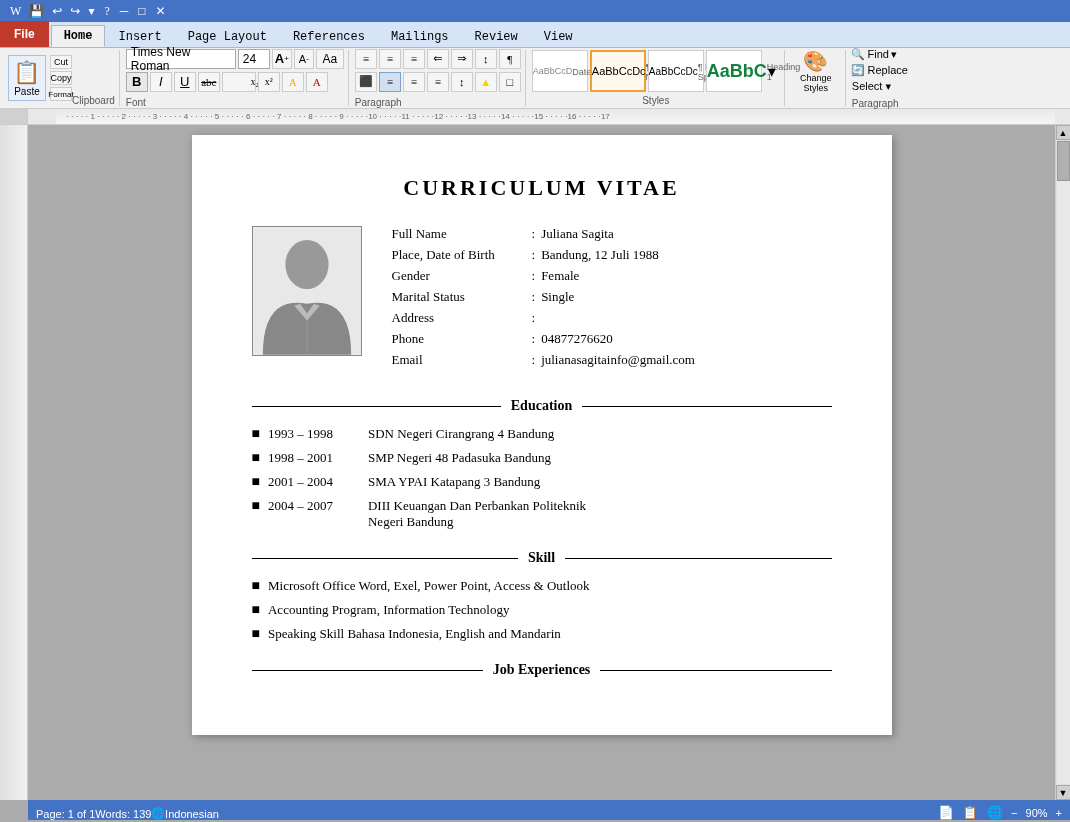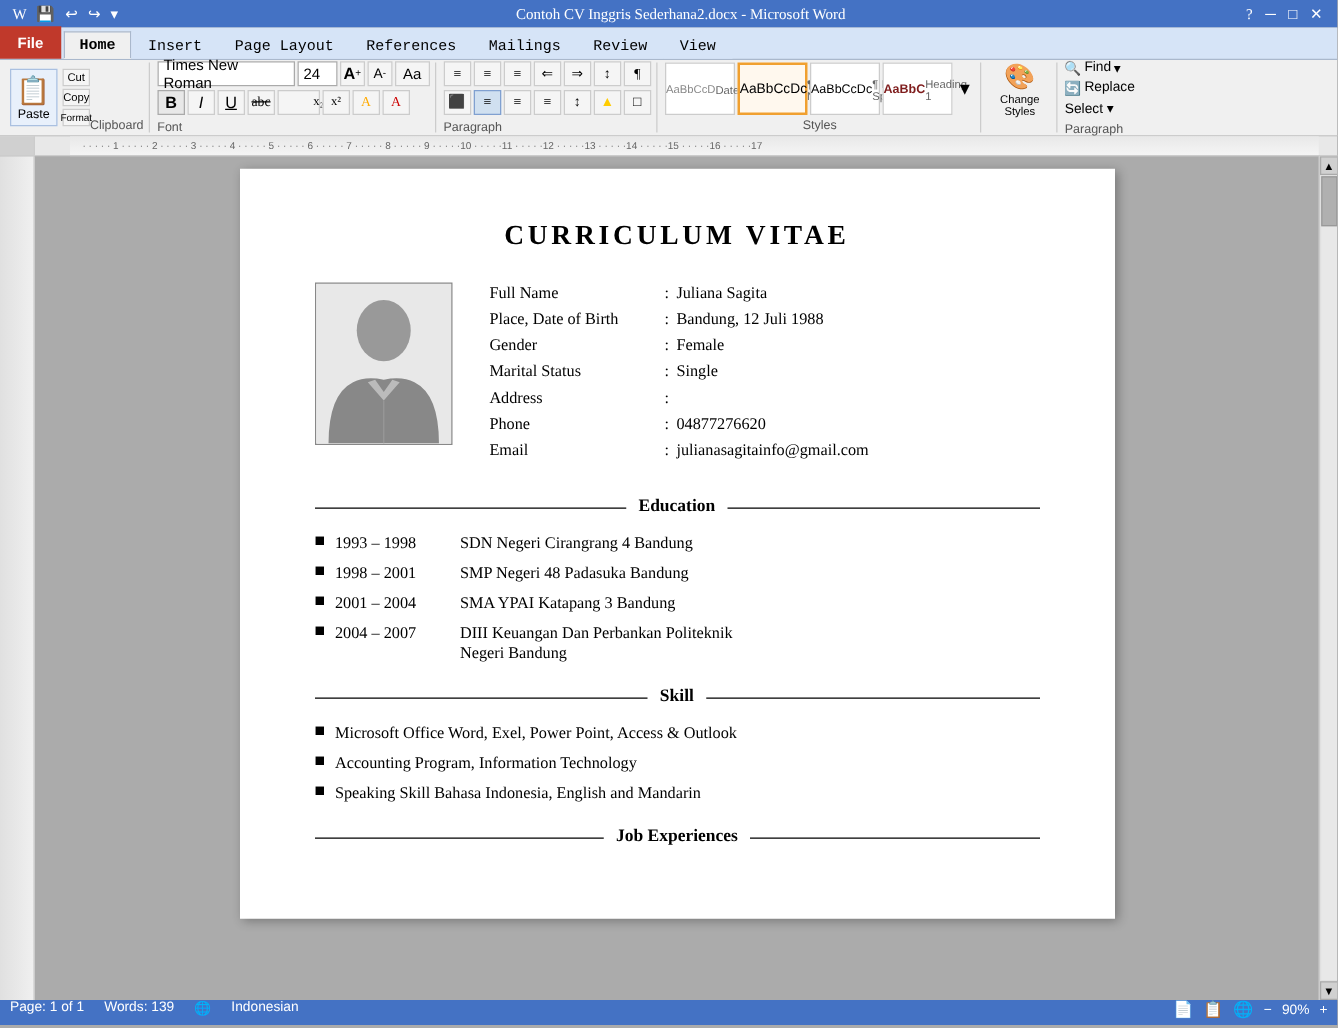--- a/index.html
+++ b/index.html
@@ -178,21 +178,21 @@
       font-size: 10px; font-family: Arial, sans-serif; cursor: pointer;
     }
     .style-box.normal-highlighted {
       border: 2px solid #f0a030;
       background: #fff8ee;
     }
     .style-box-label { font-size: 9px; color: #666; margin-top: 2px; }
     .style-dates { font-size: 9px; color: #888; }
     .style-normal-text { font-size: 11px; }
     .style-nospace { font-size: 10px; }
-    .style-heading { font-size: 10px; font-weight: bold; color: #7f1d1d; }
+    .style-heading { font-size: 18px; font-weight: bold; color: #15803d; }
     .styles-arrow { width: 16px; height: 42px; display: flex; align-items: center; justify-content: center; font-size: 16px; cursor: pointer; }
 
     
     .change-styles-section {
       display: flex; flex-direction: column; align-items: center;
       padding: 0 4px; border-right: 1px solid #ccc; height: 56px; justify-content: center;
     }
     .change-styles-btn {
       width: 50px; height: 42px;
       display: flex; flex-direction: column; align-items: center; justify-content: center;
@@ -321,25 +321,25 @@
     .edu-school { flex: 1; }
     .edu-school-multi { flex: 1; }
     .skill-text { flex: 1; }
 
     
     .status-bar {
       background: #4472c4;
       color: white;
       height: 20px;
       display: flex;
-      align-items: flex-start;
+      align-items: flex-end;
       padding: 0 8px;
       font-family: Arial, sans-serif;
       font-size: 11px;
-      gap: 16px;
+      margin-left: 28px;
     }
     .status-right { margin-left: auto; display: flex; align-items: center; gap: 8px; }
 
     
     .silhouette { width: 100%; height: 100%; }
 
     
     .quick-toolbar {
       background: #4472c4;
       height: 22px;
@@ -355,21 +355,20 @@
   </style>
 </head>
 <body>
 
 <div class="quick-toolbar">
   <span class="quick-btn">W</span>
   <span class="quick-btn">💾</span>
   <span class="quick-btn">↩</span>
   <span class="quick-btn">↪</span>
   <span class="quick-btn">▾</span>
-  <span class="quick-title">Contoh CV Inggris Sederhana2.docx - Microsoft Word</span>
   <div class="win-ctrl">
     <span class="win-btn">?</span>
     <span class="win-btn">─</span>
     <span class="win-btn">□</span>
     <span class="win-btn">✕</span>
   </div>
 </div>
 
 <div class="tab-row">
   <div class="tab-file">File</div>

